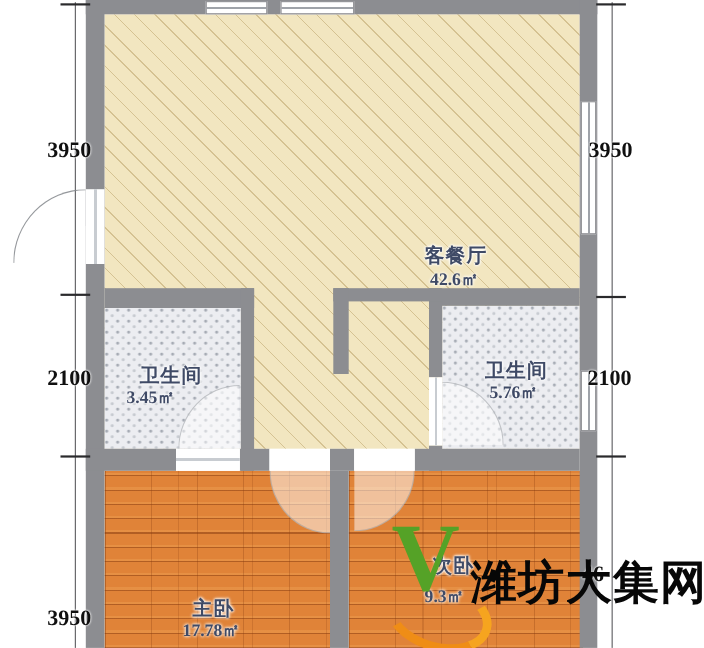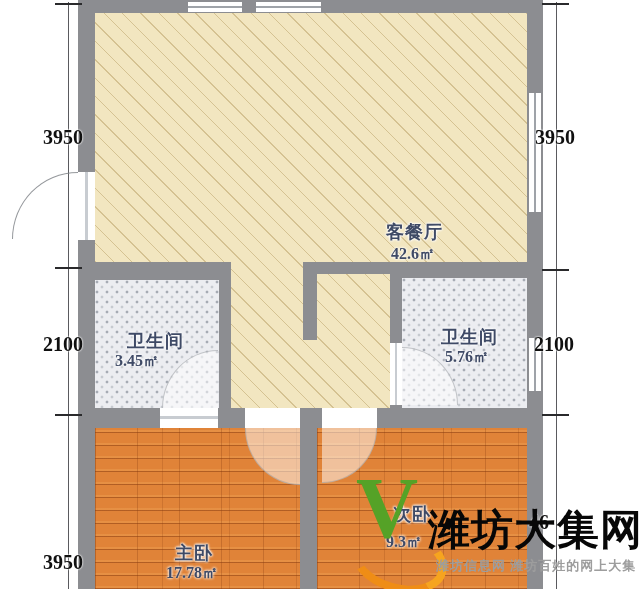--- a/index.html
+++ b/index.html
@@ -148,15 +148,14 @@
   <div class="rlabel" style="left:175px;top:541px;">主卧</div>
   <div class="ralabel" style="left:166px;top:563px;">17.78㎡</div>
   <div class="rlabel" style="left:393px;top:502px;">次卧</div>
   <div class="ralabel" style="left:386px;top:532px;">9.3㎡</div>
 
   <div class="abs wm-logo wm">
     <span class="wm-v">V</span>
     <span class="wm-swoosh"></span>
   </div>
   <div class="wm-title wm">潍坊大集网</div>
-  <div class="wm-sub wm">潍坊信息网 潍坊百姓的网上大集</div>
 
 </div>
 
 </body></html>

